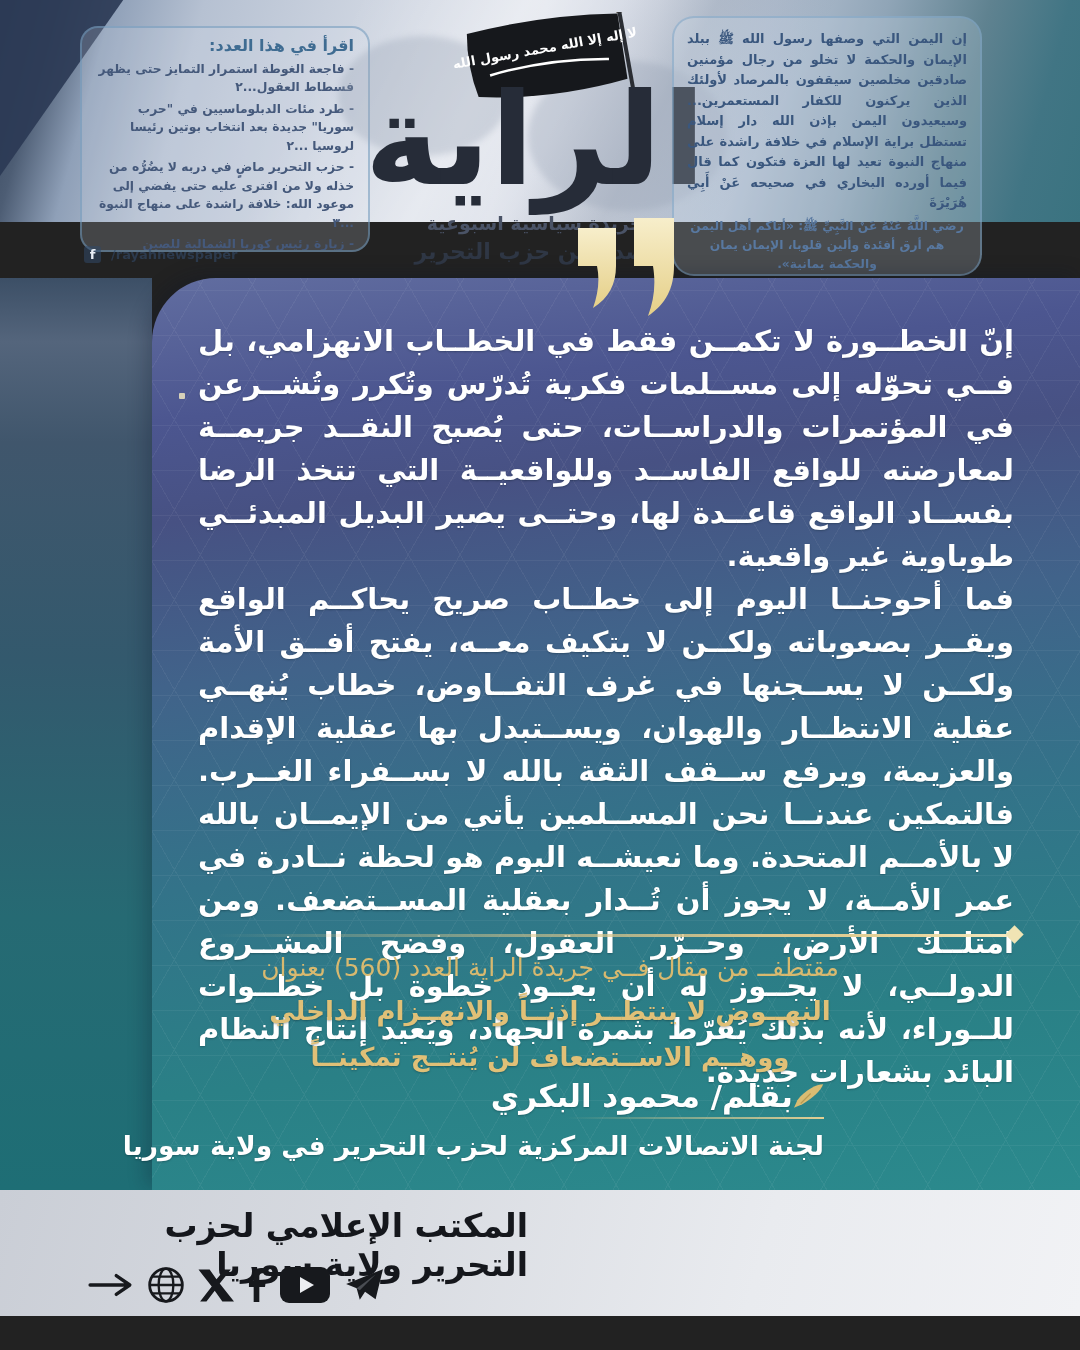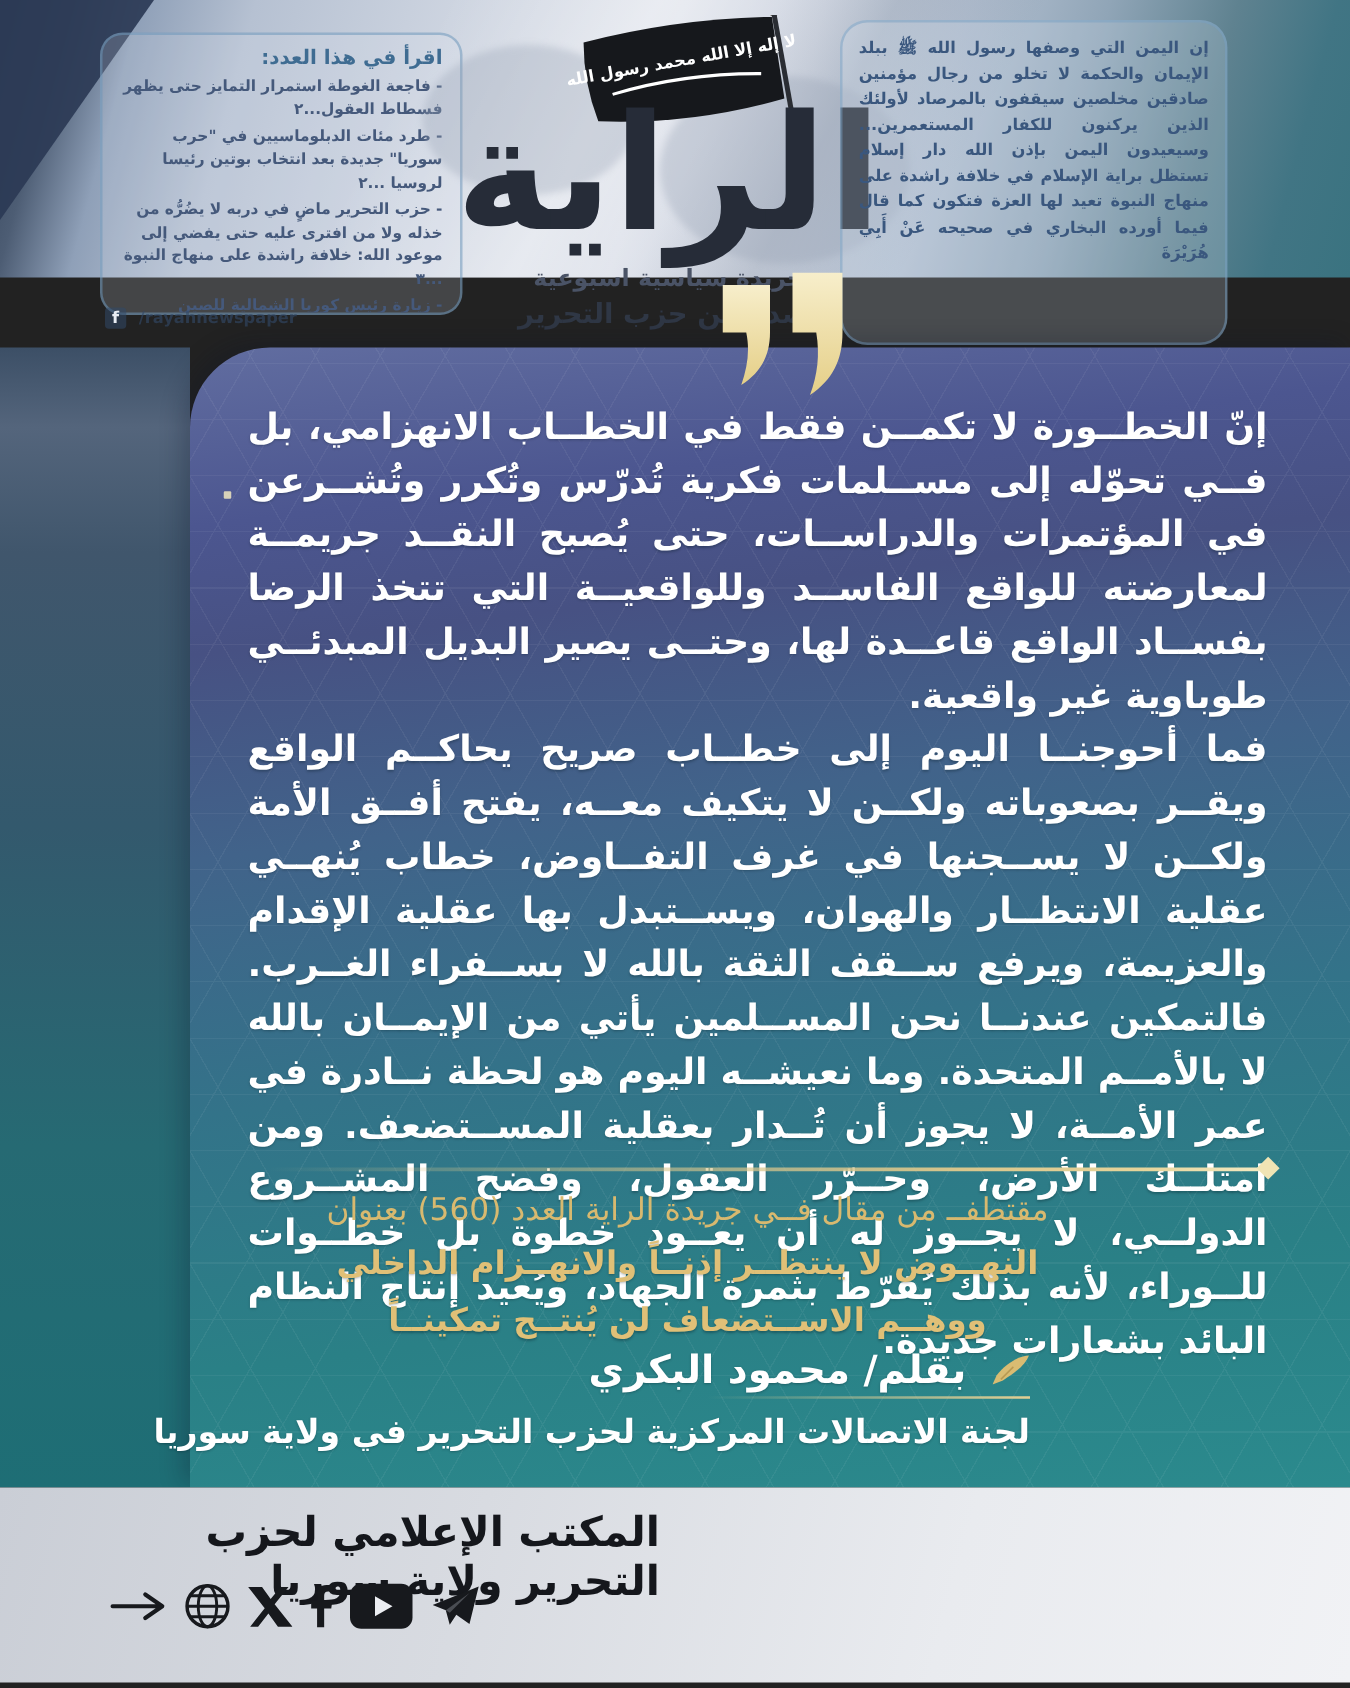--- a/index.html
+++ b/index.html
@@ -82,30 +82,30 @@
   .divider .diamond{position:absolute;right:-14px;top:-6px;width:13px;height:13px;
     background:#f0e4b4;transform:rotate(45deg);}
 
   .excerpt{position:absolute;left:200px;top:948px;width:700px;direction:rtl;
     text-align:center;z-index:4;}
   .excerpt .src{font-size:25px;font-weight:normal;color:#d8b96f;line-height:40px;}
   .excerpt .ttl{font-size:26px;font-weight:bold;color:#e0c077;line-height:46px;
     text-shadow:0 1px 2px rgba(0,20,30,.3);}
 
   .author{position:absolute;right:256px;top:1078px;direction:rtl;text-align:right;z-index:4;}
-  .author .byline-row{display:inline-flex;align-items:center;gap:21px;}
+  .author .byline-row{display:inline-flex;align-items:center;gap:1px;}
   .author .name{font-size:31px;font-weight:bold;color:#ffffff;
     text-shadow:0 1px 2px rgba(0,20,30,.3);}
   .author .pen-line{height:2px;width:258px;margin:3px 0 0 auto;margin-right:0;
     background:linear-gradient(to left,#e4cf93,rgba(228,207,147,0));}
   .author .committee{font-size:26.5px;font-weight:bold;color:#ffffff;margin-top:11px;
     text-shadow:0 1px 2px rgba(0,20,30,.3);}
 
   
-  .footer{position:absolute;left:0;top:1190px;width:1080px;height:156px;
+  .footer{position:absolute;left:0;top:1190px;width:1080px;height:126px;
     background:linear-gradient(105deg,#caced6 0%,#d8dbe1 35%,#e9ebef 70%,#f1f2f5 100%);}
   .office{position:absolute;left:88px;top:16px;width:440px;direction:rtl;
     text-align:right;font-size:33px;font-weight:bold;color:#15171c;}
   .icons{position:absolute;left:88px;top:76px;display:flex;gap:13px;align-items:center;}
   .icons svg{display:block;}
 </style>
 </head>
 <body>
 
 <div class="canvas">
@@ -140,20 +140,21 @@
           <path d="M70 58 Q128 48 190 56" stroke="#ffffff" stroke-width="2.5" fill="none"></path>
         </g>
       </svg>
       <div class="logo-title">الراية</div>
       <div class="logo-sub">جريدة سياسية اسبوعية</div>
       <div class="logo-pub">تصدر عن حزب التحرير</div>
     </div>
 
     <div class="right-box" dir="rtl">
       <div class="rb-body">إن اليمن التي وصفها رسول الله ﷺ ببلد الإيمان والحكمة لا تخلو من رجال مؤمنين صادقين مخلصين سيقفون بالمرصاد لأولئك الذين يركنون للكفار المستعمرين... وسيعيدون اليمن بإذن الله دار إسلام تستظل براية الإسلام في خلافة راشدة على منهاج النبوة تعيد لها العزة فتكون كما قال فيما أورده البخاري في صحيحه عَنْ أَبِي هُرَيْرَةَ</div>
+      <div class="rb-hadith">رضي اللَّهُ عَنْهُ عَنْ النَّبِيِّ ﷺ: «أتاكم أهل اليمن هم أرق أفئدة وألين قلوبا، الإيمان يمان والحكمة يمانية».</div>
     </div>
   </div>
 
   <div class="left-strip"></div>
 
   <div class="card">
     <div class="pattern"></div>
   </div>
 
   <svg class="quote-svg" width="120" height="100" viewBox="0 0 120 100">

